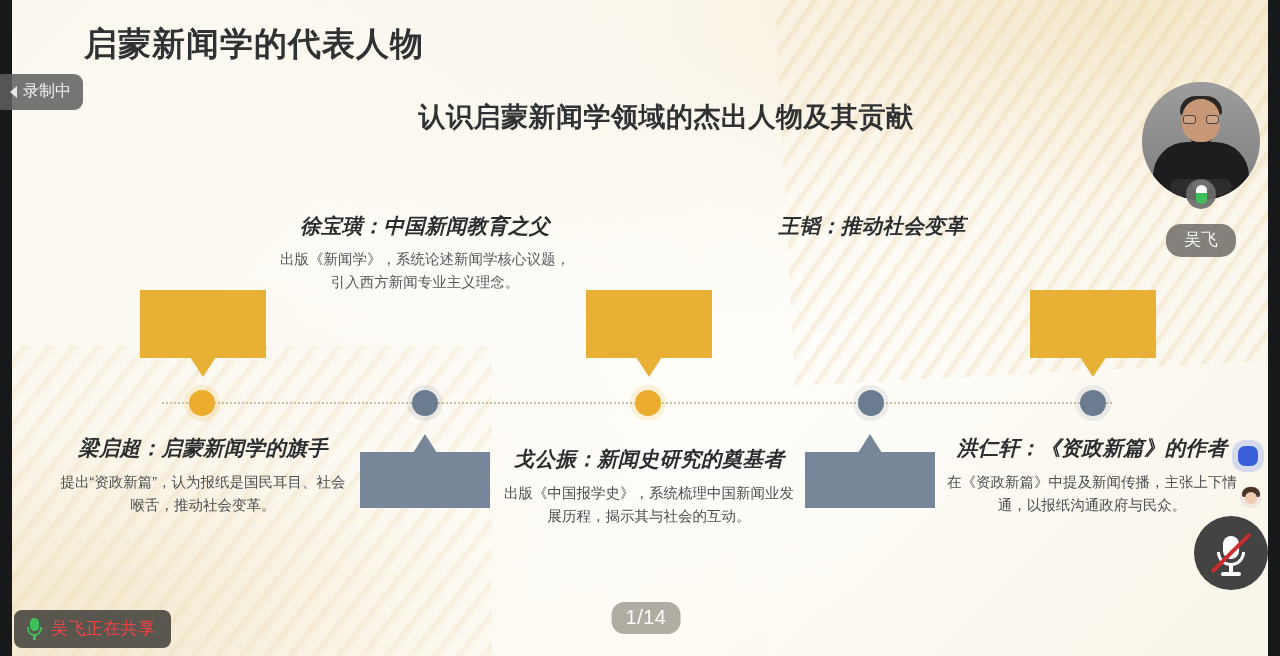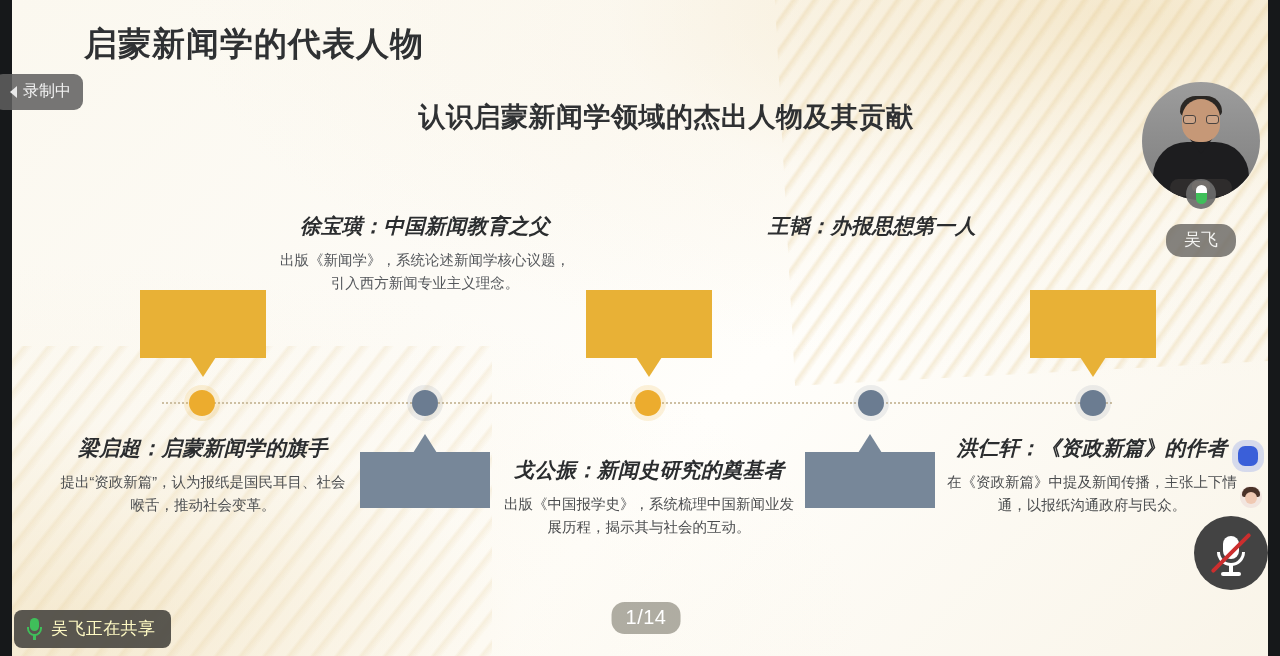--- a/index.html
+++ b/index.html
@@ -142,21 +142,21 @@
     font-style: italic;
   }
   .card p {
     font-size: 14.5px;
     font-weight: 400;
     color: #4c4e50;
     line-height: 1.62;
     margin-top: 9px;
   }
   .card.above h3 { font-size: 20.5px; }
-  .card.above p  { color: #53565a; }
+  .card.above p  { color: #53565a; font-family: Liberation Mono, monospace; }
 
   
   .page-indicator {
     position: absolute;
     left: 50%; bottom: 22px;
     transform: translateX(-50%);
     background: rgba(128,124,112,0.62);
     color: #ffffff;
     font-size: 20px;
     padding: 4px 14px 5px;
@@ -189,21 +189,21 @@
   .share-bar {
     position: absolute;
     left: 14px; bottom: 8px;
     display: flex; align-items: center; gap: 8px;
     background: rgba(72,70,64,0.90);
     border-radius: 8px;
     padding: 7px 16px 8px 12px;
     z-index: 50;
   }
   .share-bar .label {
-    color: #fef9c3;
+    color: #ef4444;
     font-size: 17px;
     letter-spacing: 0.4px;
   }
   .mic-green { width: 17px; height: 22px; position: relative; }
   .mic-green .cap {
     position: absolute; left: 4px; top: 0;
     width: 9px; height: 13px; border-radius: 5px;
     background: #3fbf5a;
   }
   .mic-green .arc {
@@ -409,31 +409,31 @@
       <div class="node slate" style="left:400px;"></div>
       <div class="card above" style="left:268px; top:213px; width:290px;">
         <h3>徐宝璜：中国新闻教育之父</h3>
         <p>出版《新闻学》，系统论述新闻学核心议题，引入西方新闻专业主义理念。</p>
       </div>
 
       <div class="box up" style="left:574px; top:290px; width:126px;">
         <span class="tip"></span>
       </div>
       <div class="node amber" style="left:623px;"></div>
-      <div class="card" style="left:492px; top:457px; width:290px;">
+      <div class="card" style="left:492px; top:446px; width:290px;">
         <h3>戈公振：新闻史研究的奠基者</h3>
         <p>出版《中国报学史》，系统梳理中国新闻业发展历程，揭示其与社会的互动。</p>
       </div>
 
       <div class="box down" style="left:793px; top:452px; width:130px;">
         <span class="tip"></span>
       </div>
       <div class="node slate" style="left:846px;"></div>
       <div class="card above" style="left:715px; top:213px; width:290px;">
-        <h3>王韬：办报思想第一人</h3>
+        <h3>王韬：推动社会变革</h3>
       </div>
 
       <div class="box up" style="left:1018px; top:290px; width:126px;">
         <span class="tip"></span>
       </div>
       <div class="node slate amber" style="left:1068px;"></div>
       <div class="card" style="left:935px; top:435px; width:290px;">
         <h3>洪仁轩：《资政新篇》的作者</h3>
         <p>在《资政新篇》中提及新闻传播，主张上下情通，以报纸沟通政府与民众。</p>
       </div>

